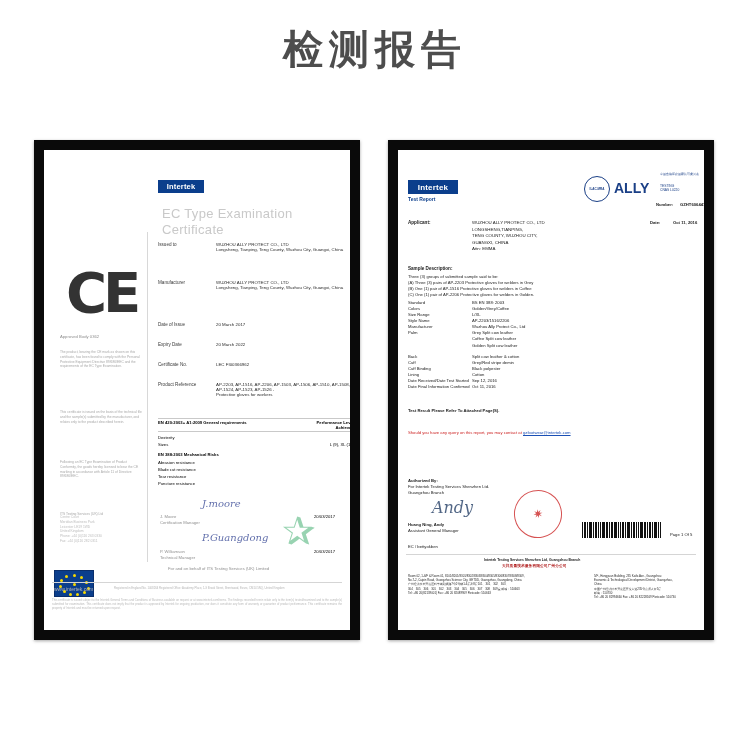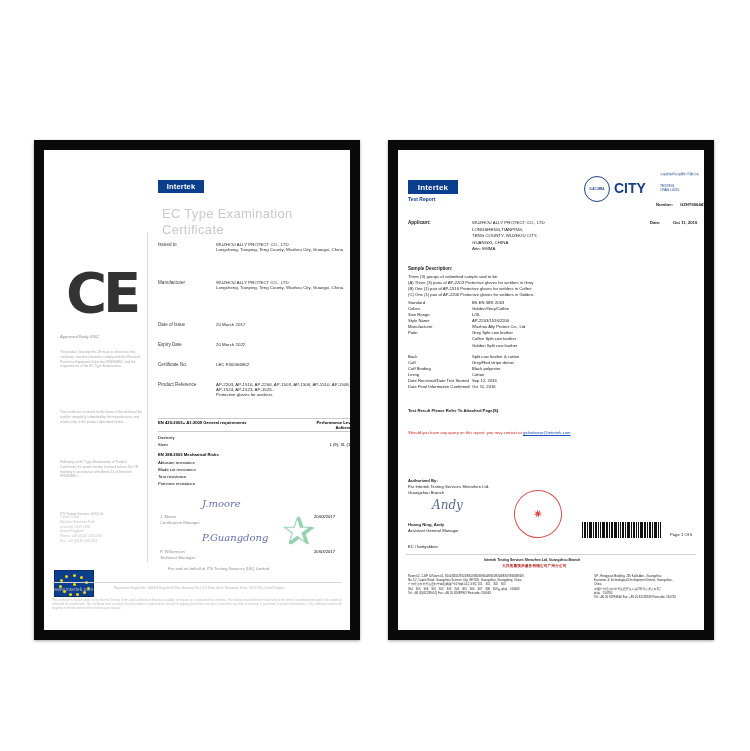--- a/index.html
+++ b/index.html
@@ -155,20 +155,21 @@
   .stamp-star { position: absolute; font-size: 12px; color: #cf3535; }
   .barcode { position: absolute; display: flex; align-items: flex-end; }
   .barcode i { display: block; background: #111; height: 100%; margin-right: 1px; }
   .bottom-block { position: absolute; font-size: 2.9px; color: #262626; line-height: 1.45; }
 </style>
 </head>
 <body>
 
 <div class="page">
 
+  <div class="page-title">检测报告</div>
 
   <div class="cert-card" id="cert-left">
     <div class="cert-inner">
 
       <div class="intertek-logo" style="left:114px; top:30px; width:46px; height:13px; font-size:7.5px;">
         <span>Intertek</span>
       </div>
 
       <div class="t" id="lc-title">EC Type Examination Certificate</div>
 
@@ -288,21 +289,21 @@
     <div class="cert-inner">
 
       <div class="intertek-logo" style="left:10px; top:30px; width:50px; height:14px; font-size:8px;">
         <span>Intertek</span>
       </div>
       <div class="t s5 b" style="left:10px; top:46px; color:#0b3e8c;">Test Report</div>
 
       <div class="cnas-circle" style="left:186px; top:26px;">
         <span style="font-size:3px;">ILAC-MRA</span>
       </div>
-      <div class="cnas-text" style="left:216px; top:30px; font-size:14px;">CITY</div>
+      <div class="cnas-text" style="left:216px; top:30px; font-size:14px;">ALLY</div>
       <div class="t xs" style="left:262px; top:22px; width:44px; color:#1a3f86; font-size:3px; line-height:1.35;">中国合格评定国家认可委员会</div>
       <div class="t xs" style="left:262px; top:34px; width:44px; color:#1a3f86; font-size:3.3px; white-space:pre-line; line-height:1.35;">TESTING
 CNAS L0220</div>
 
       <div class="t s4 b" style="left:258px; top:52px;">Number:</div>
       <div class="t s4 b" style="left:282px; top:52px;">GZHT60644155</div>
 
       <div class="r-label" style="top:70px;">Applicant:</div>
       <div class="r-val" style="left:74px; top:70px; white-space:pre-line; line-height:1.5;">WUZHOU ALLY PROTECT CO., LTD
 LONGSHENG,TIANPING,
@@ -361,21 +362,21 @@
 
       <div class="t s4 red" style="left:10px; top:280px;">
         <span>Should you have any query on this report, you may contact at</span>
         <span class="link">gzfootwear@intertek.com</span>
       </div>
 
       <div class="t s4 b" style="left:10px; top:328px;">Authorized By:</div>
       <div class="t s4" style="left:10px; top:334px;">For Intertek Testing Services Shenzhen Ltd.</div>
       <div class="t s4" style="left:10px; top:340px;">Guangzhou Branch</div>
 
-      <div class="sig-script" style="left:18px; top:348px; color:#16325c; font-size:12px;">Andy</div>
+      <div class="sig-script" style="left:18px; top:348px; color:#16325c; font-size:16px;">Andy</div>
 
       <div class="stamp" style="left:116px; top:340px;">
         <span class="stamp-star">✷</span>
       </div>
 
       <div class="t s4 b" style="left:10px; top:372px;">Huang Ning, Andy</div>
       <div class="t s4" style="left:10px; top:378px;">Assistant General Manager</div>
 
       <div class="barcode" style="left:184px; top:372px; width:96px; height:16px;">
         <i style="width:1px"></i>

